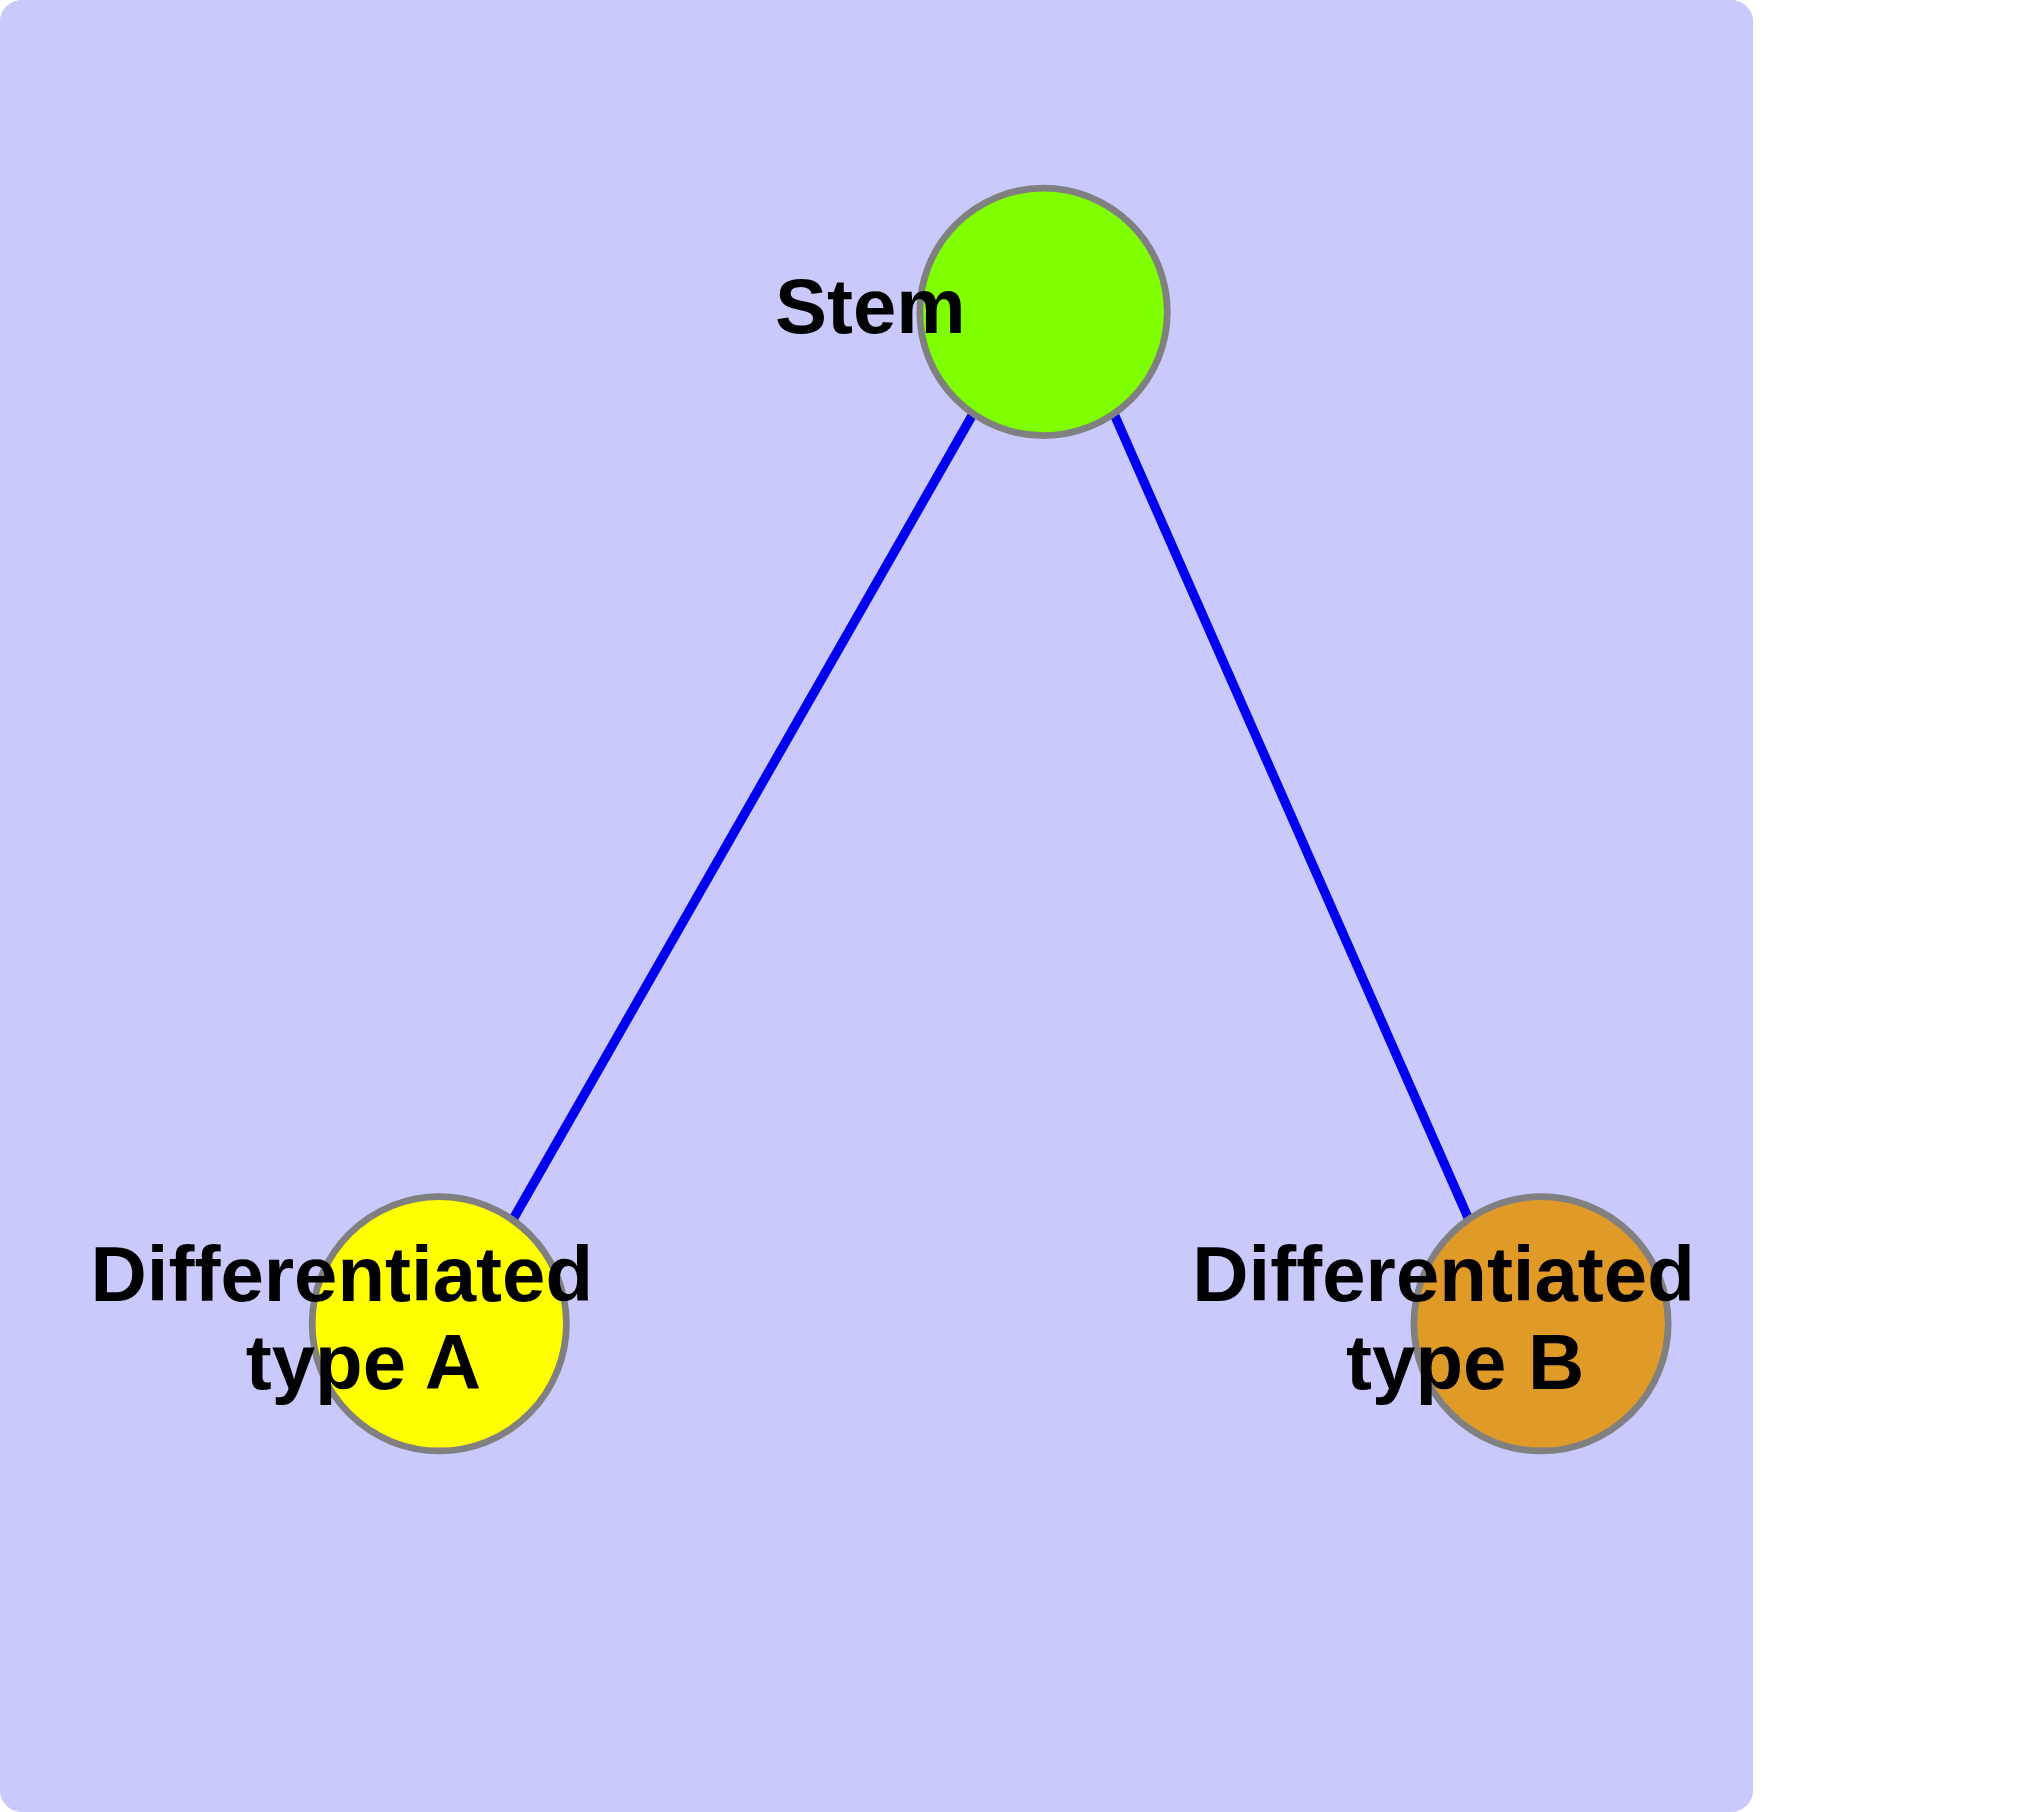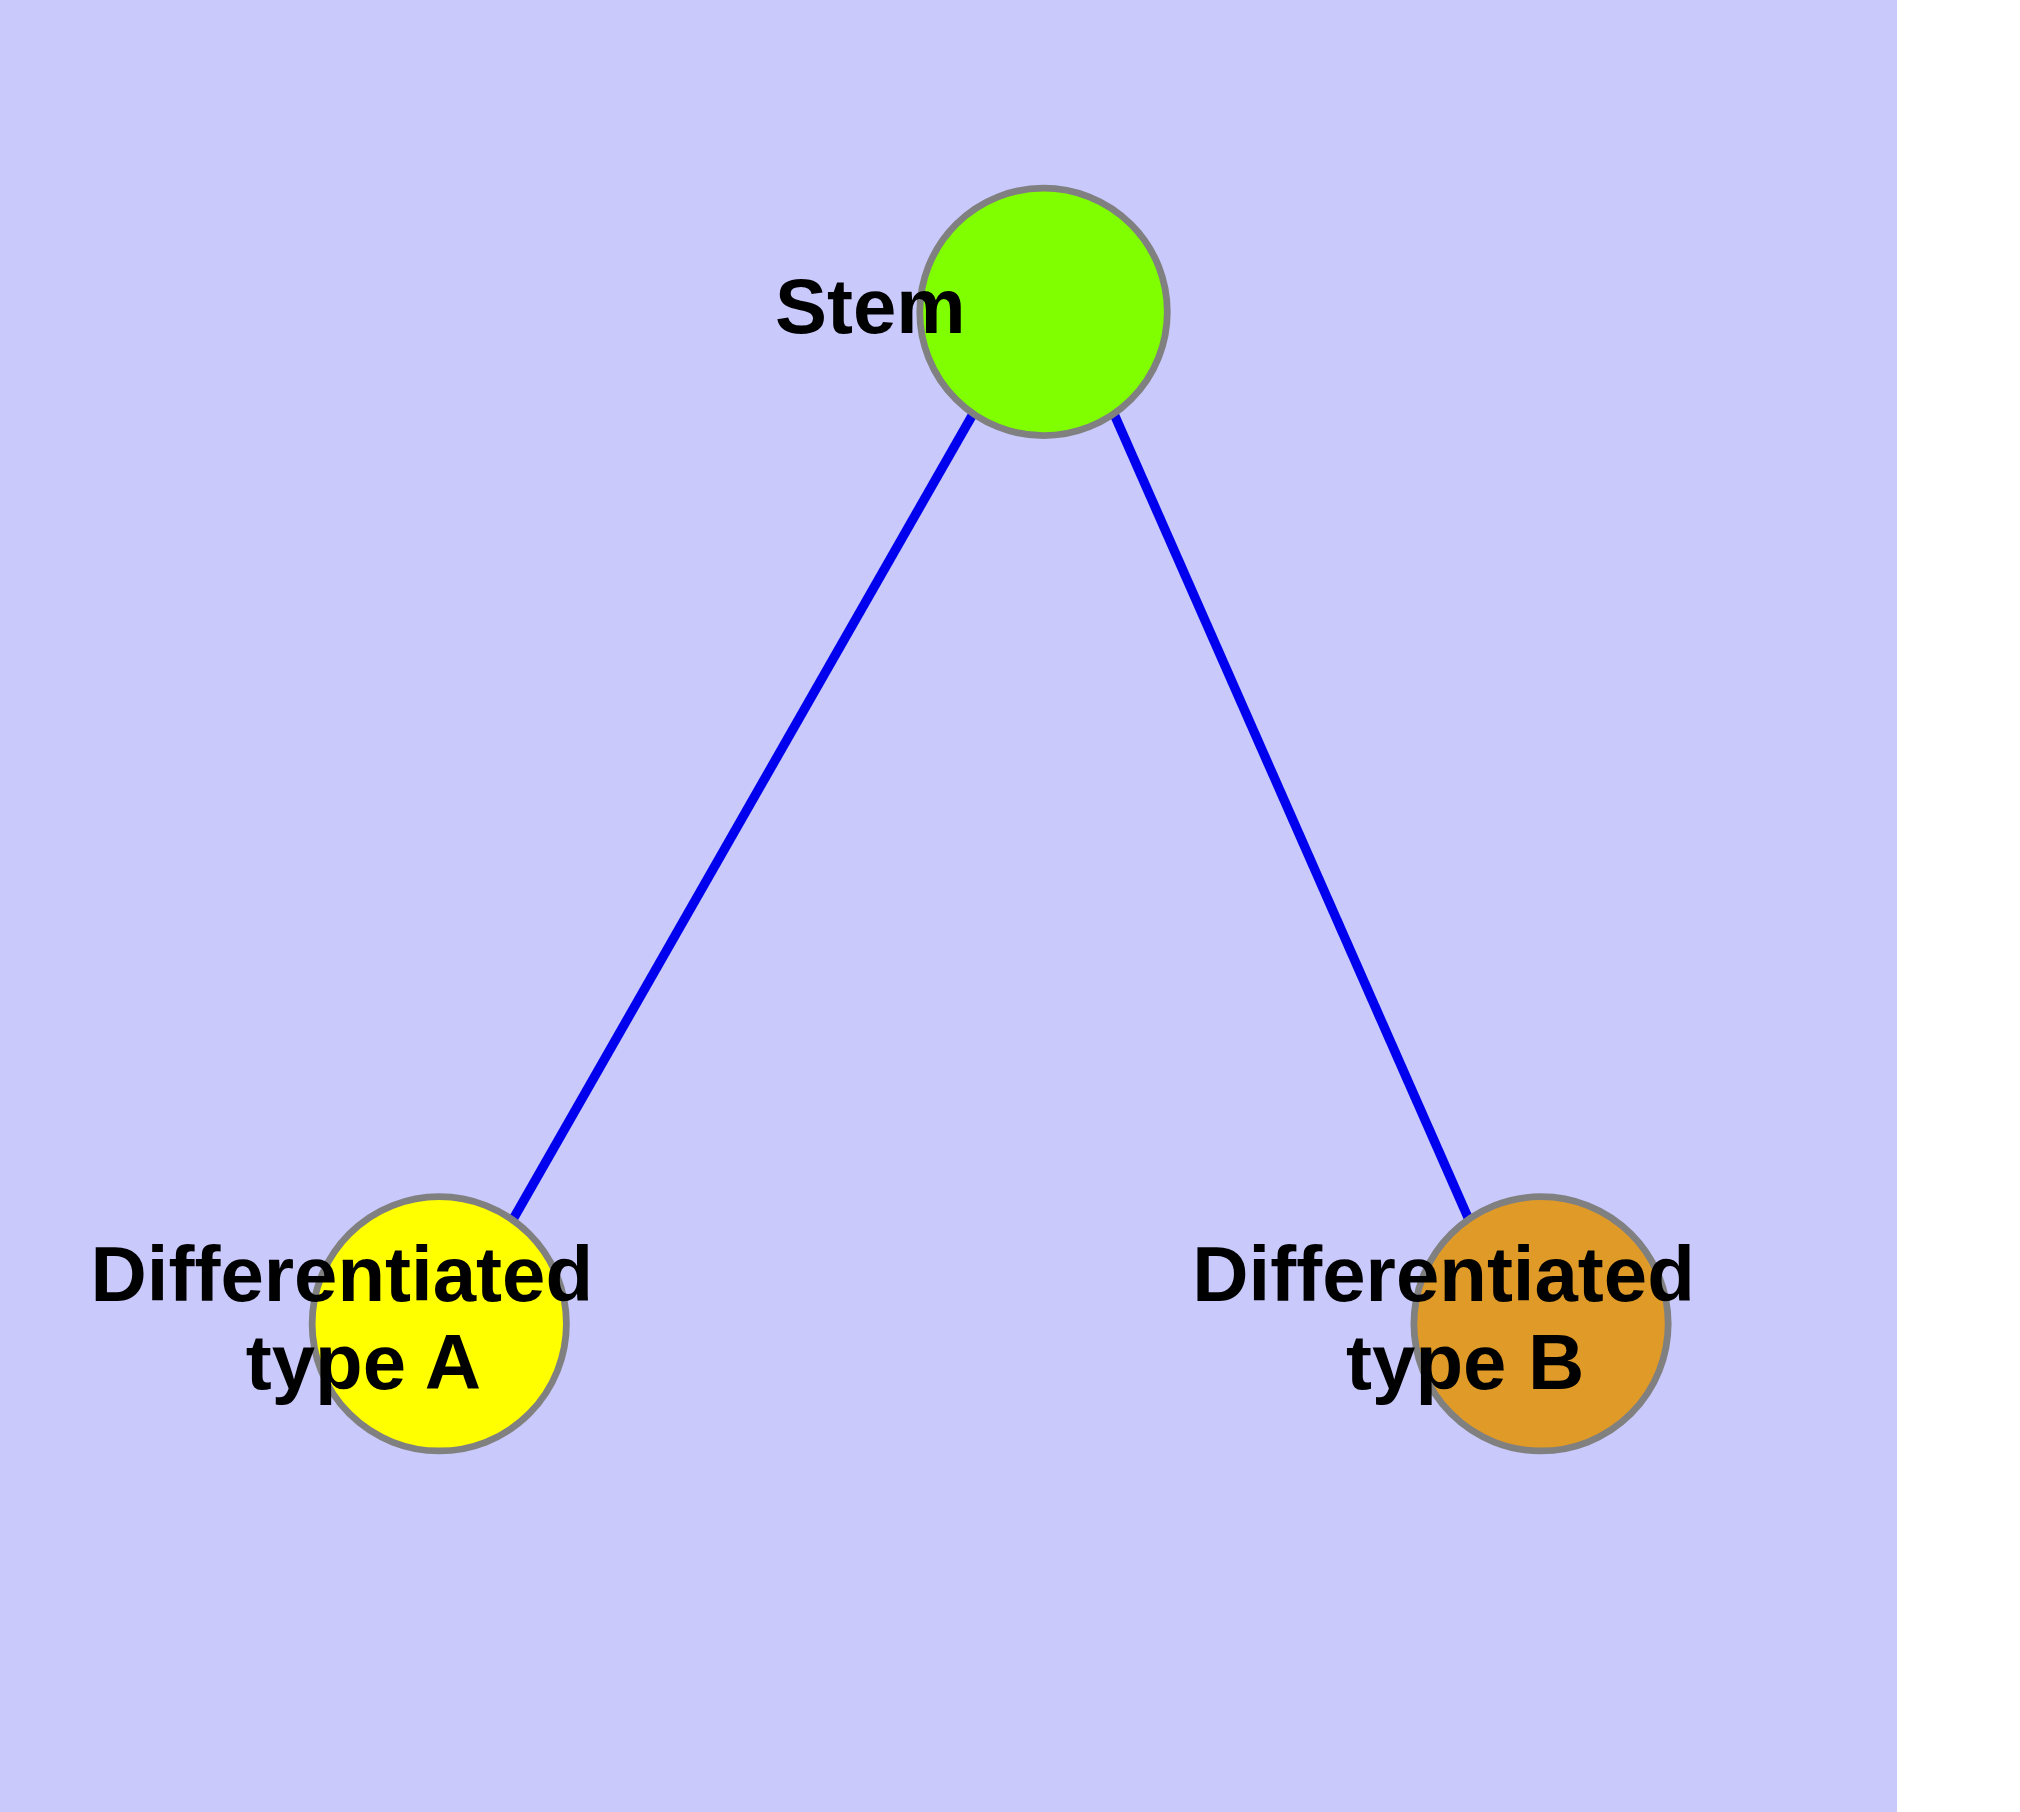--- a/index.html
+++ b/index.html
@@ -33,21 +33,21 @@
     font-weight: bold;
     fill: #000000;
     text-anchor: middle;
     dominant-baseline: middle;
     white-space: pre;
   }
 </style>
 </head>
 <body>
 
-<div id="stage" style="width: 1897px; height: 1812px;">
+<div id="stage" style="width: 1753px; height: 1812px; border-radius: 22px;">
   <div id="canvas-bg" style="background: rgb(201, 201, 251);"></div>
 
   <svg id="graph-svg" viewBox="0 0 2384 2138" xmlns="http://www.w3.org/2000/svg" width="2021" height="1812">
 
     <rect id="bg-rect" x="0" y="0" width="2384" height="2138" fill="#c9c9fb"></rect>
 
     <g id="edges-layer">
       <line id="edge-0" stroke-linecap="butt" x1="1148" y1="488" x2="606" y2="1437" stroke="#0000ee" stroke-width="11"></line>
       <line id="edge-1" stroke-linecap="butt" x1="1314" y1="488" x2="1732" y2="1437" stroke="#0000ee" stroke-width="11"></line>
     </g>

